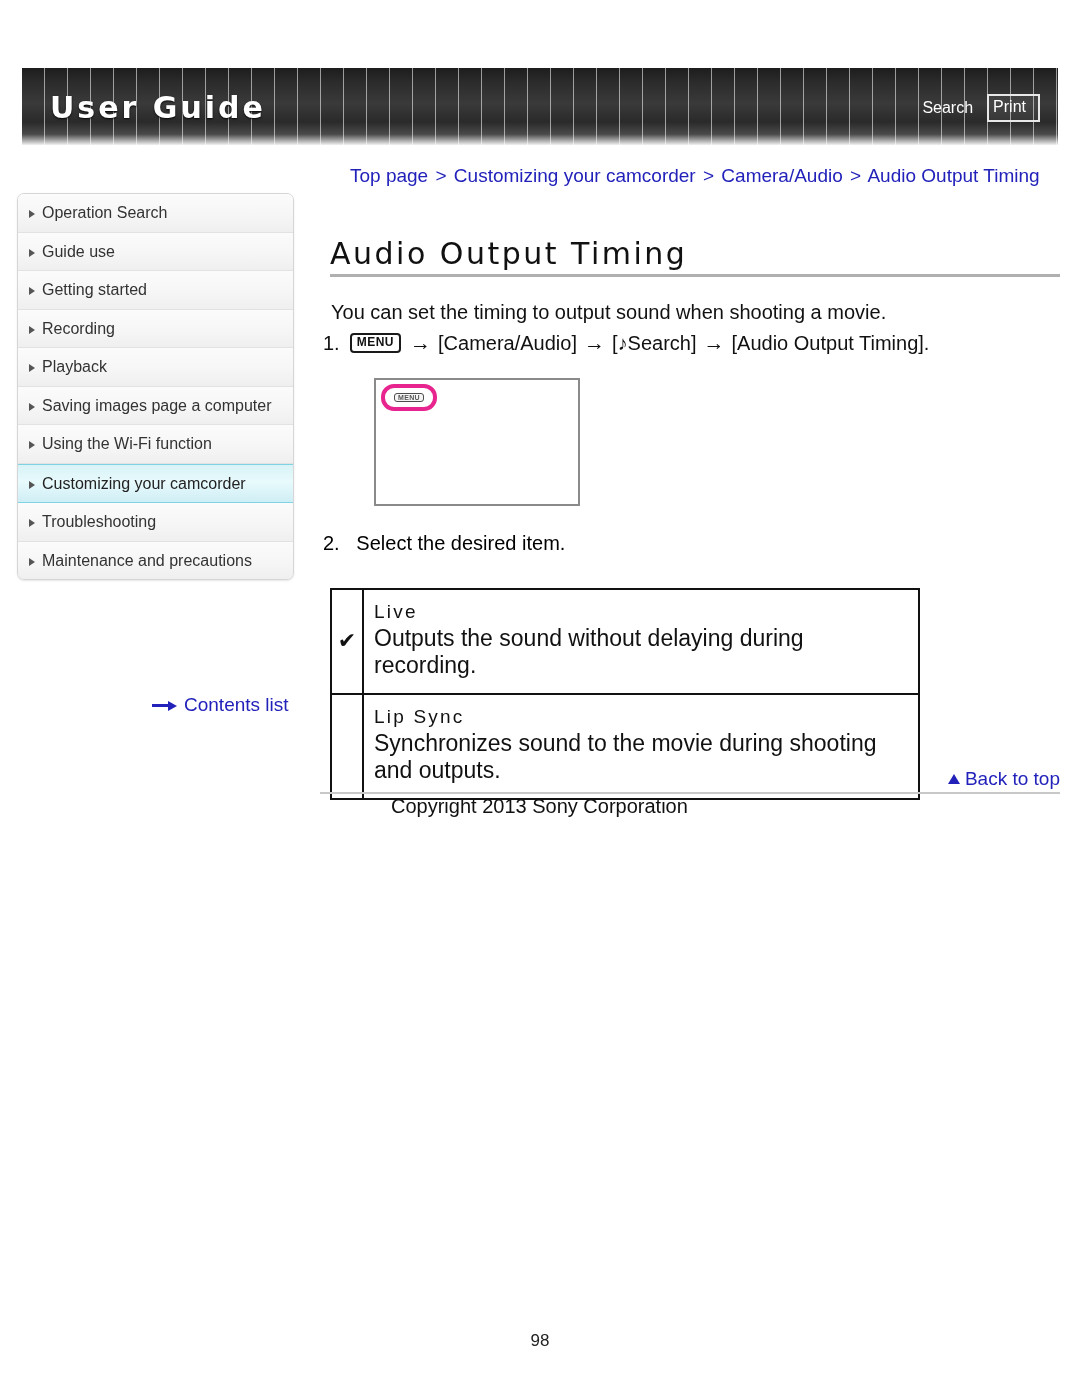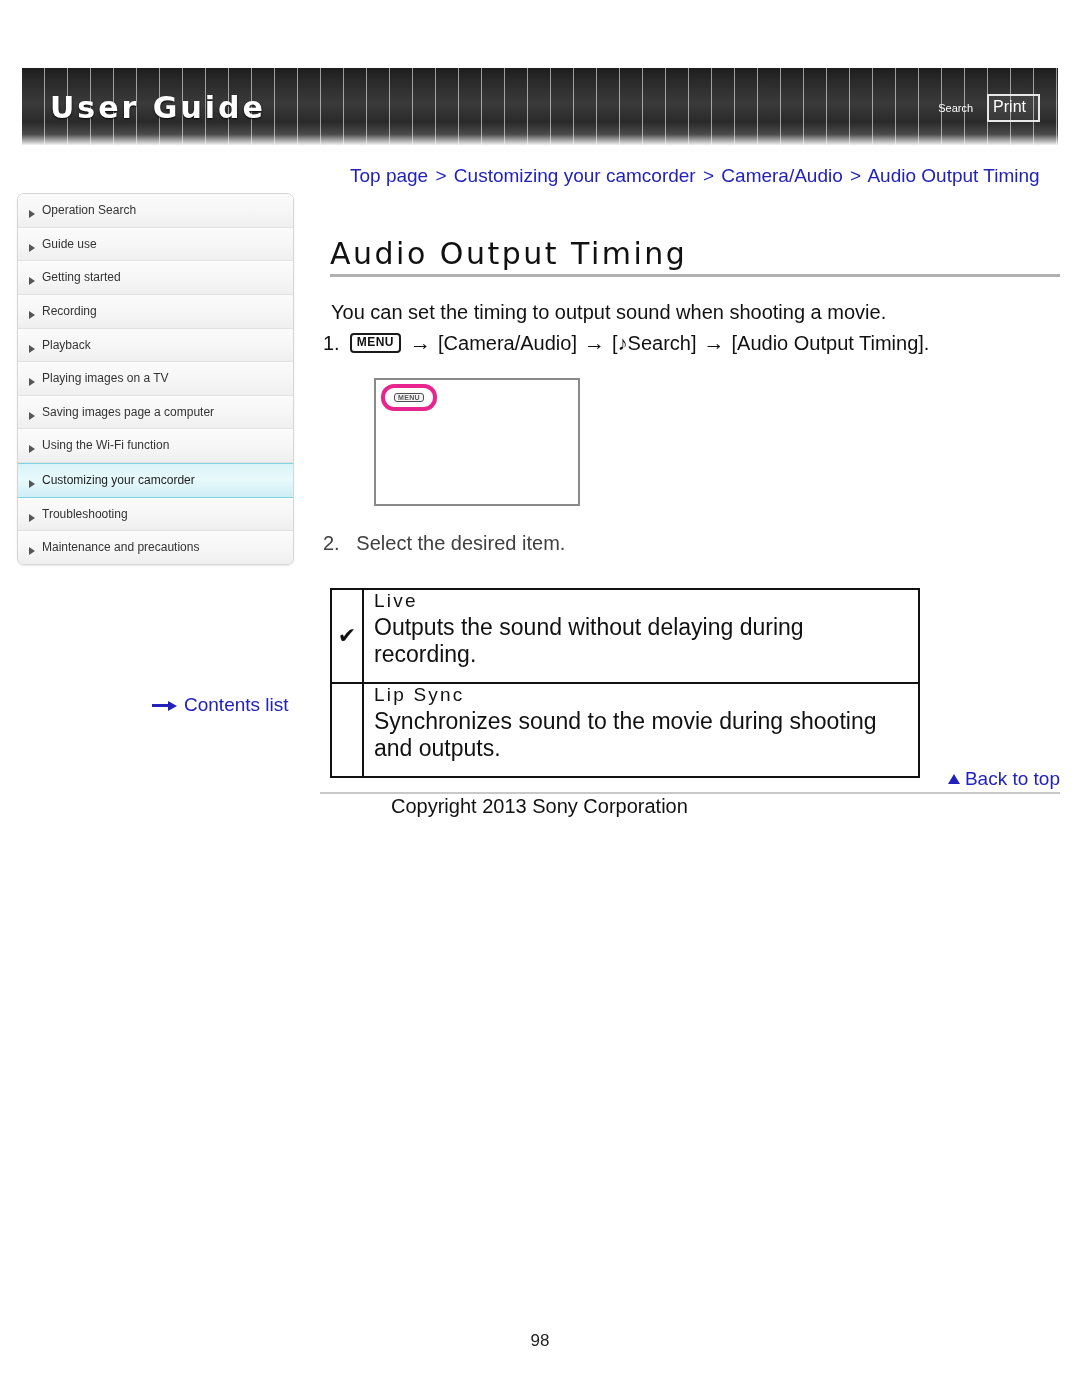--- a/index.html
+++ b/index.html
@@ -54,21 +54,21 @@
   .header-right {
     position: absolute;
     right: 18px;
     top: 26px;
     display: flex;
     align-items: center;
     gap: 14px;
   }
   .search-link {
     color: #ffffff;
-    font-size: 11px;
+    font-size: 16px;
     font-family: "Liberation Sans", sans-serif;
     cursor: pointer;
   }
   .print-button {
     color: #ffffff;
     font-size: 16px;
     border: 2px solid #e8e8e8;
     padding: 2px 12px 4px 4px;
     background: rgba(255,255,255,0.06);
     cursor: pointer;
@@ -82,21 +82,21 @@
     width: 277px;
     border: 1px solid #d6d6d6;
     border-radius: 7px;
     background: linear-gradient(to bottom, #fdfdfd, #f1f1f1);
     box-shadow: 0 1px 2px rgba(0,0,0,0.10);
     overflow: hidden;
   }
   .nav-item {
     position: relative;
     padding: 9px 10px 9px 24px;
-    font-size: 12px;
+    font-size: 16px;
     color: #333333;
     line-height: 1.22;
     border-bottom: 1px solid #e2e2e2;
     background: linear-gradient(to bottom, #fbfbfb 0%, #f6f6f6 55%, #efefef 100%);
     cursor: pointer;
   }
   .nav-item:last-child { border-bottom: none; }
   .nav-item .bullet {
     position: absolute;
     left: 11px;
@@ -243,21 +243,21 @@
     letter-spacing: 0.3px;
     color: #555;
     background: #f5f5f5;
   }
 
   .step2 {
     position: absolute;
     left: 323px;
     top: 532px;
     font-size: 20px;
-    color: #404040;
+    color: #000000;
   }
 
   .options-table {
     position: absolute;
     left: 330px;
     top: 588px;
     width: 590px;
     border-collapse: collapse;
   }
   .options-table td {
@@ -266,21 +266,21 @@
     font-size: 19px;
     color: #111;
   }
   .options-table td.check-col {
     width: 32px;
     text-align: center;
     padding: 0;
     vertical-align: middle;
   }
   .options-table td.body-col {
-    padding: 0 8px 14px 10px;
+    padding: 11px 8px 14px 10px;
   }
   .opt-name {
     letter-spacing: 2.2px;
     font-size: 19px;
     margin-bottom: 2px;
   }
   .opt-desc {
     font-size: 23px;
   }
   .checkmark { font-size: 22px; line-height: 1; }
@@ -354,24 +354,20 @@
     <span class="bullet"></span>
     <span>Getting started</span>
   </div>
   <div class="nav-item">
     <span class="bullet"></span>
     <span>Recording</span>
   </div>
   <div class="nav-item">
     <span class="bullet"></span>
     <span>Playback</span>
-  </div>
-  <div class="nav-item">
-    <span class="bullet"></span>
-    <span>Playing images on a TV</span>
   </div>
   <div class="nav-item">
     <span class="bullet"></span>
     <span>Saving images page a computer</span>
   </div>
   <div class="nav-item">
     <span class="bullet"></span>
     <span>Using the Wi-Fi function</span>
   </div>
   <div class="nav-item selected">

